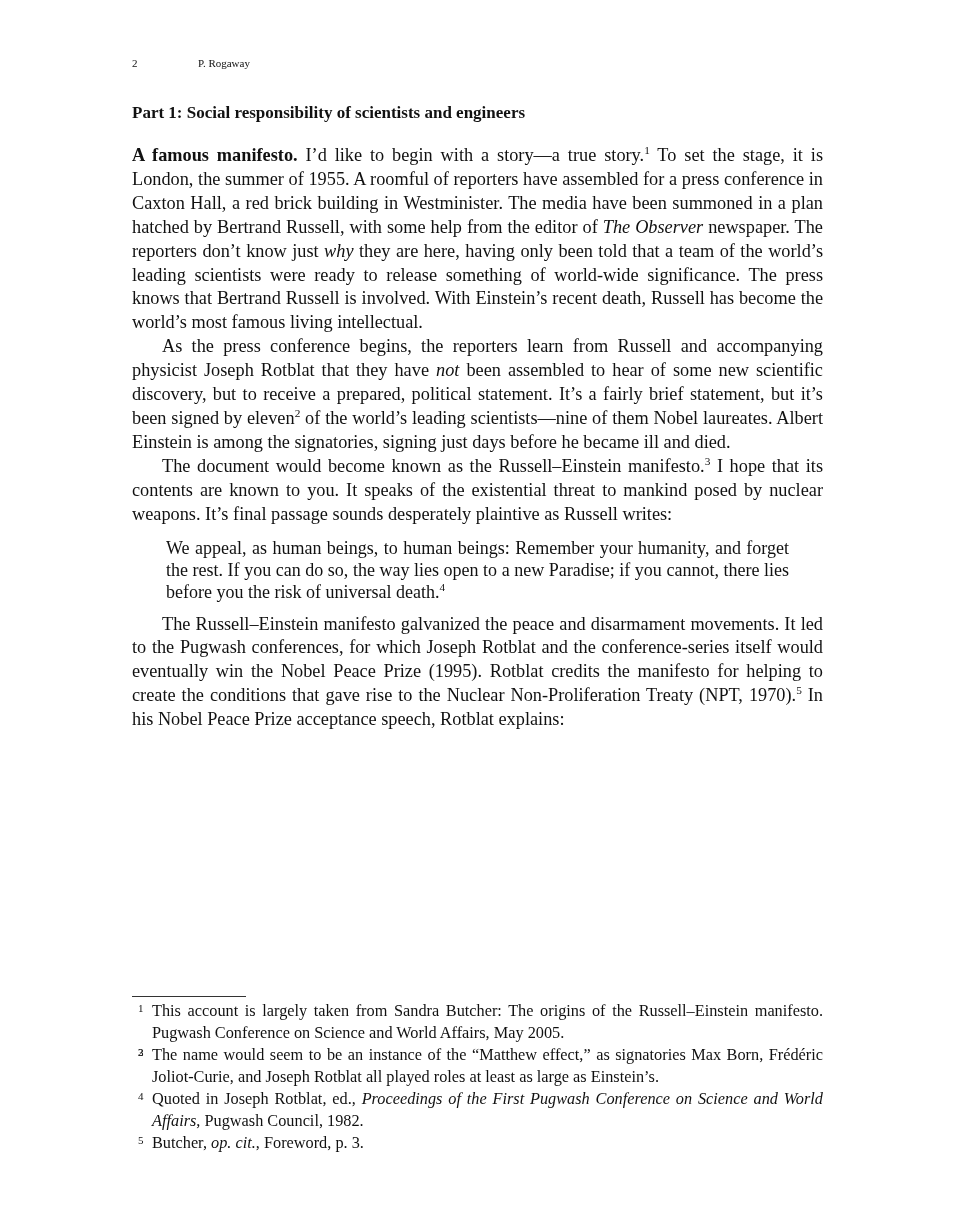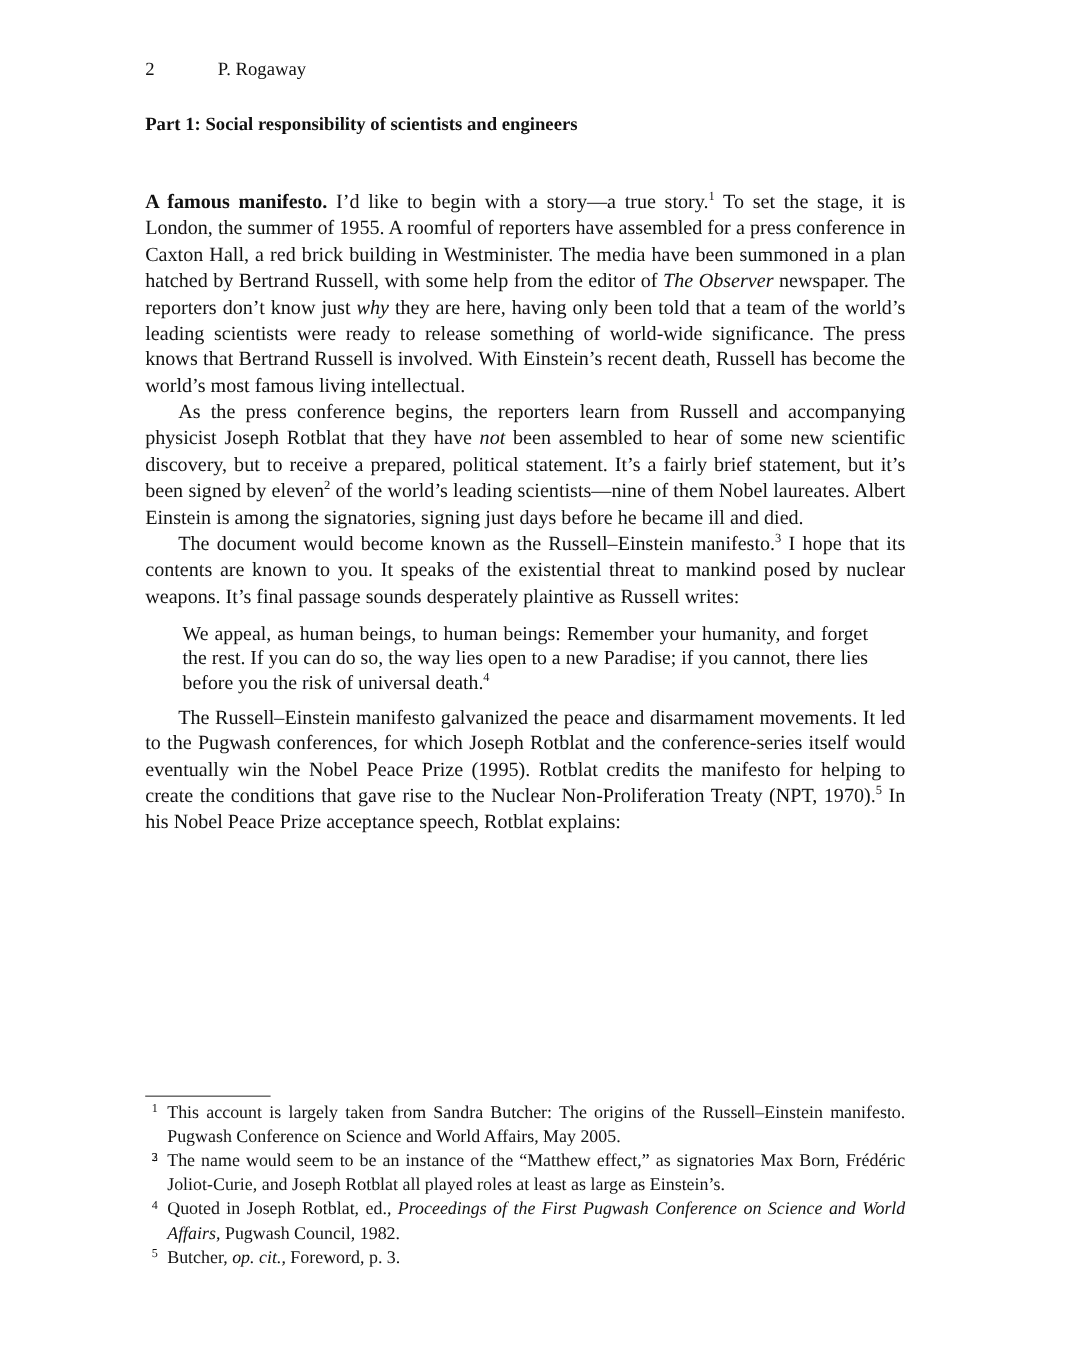--- a/index.html
+++ b/index.html
@@ -1,30 +1,30 @@
 <!DOCTYPE html>
 <html><head>
 <meta charset="utf-8">
 <style>
   html, body { margin: 0; padding: 0; background: #ffffff; }
   body {
     width: 972px; height: 1231px; position: relative; overflow: hidden;
     font-family: "Liberation Serif", "DejaVu Serif", serif; color: #111;
   }
   .page-header {
-    position: absolute; top: 52px; left: 132px; font-size: 17px; line-height: 22px;
+    position: absolute; top: 52px; left: 132px; font-size: 11px; line-height: 22px;
   }
   .page-header .pnum { display: inline-block; width: 66px; }
   .title {
     position: absolute; top: 98px; left: 132px; width: 700px;
     font-weight: bold; font-size: 17px; line-height: 30px; margin: 0;
   }
   .body-text {
     position: absolute; top: 144px; left: 132px; width: 691px;
-    font-size: 18.3px; line-height: 23.9px; text-align: justify; margin-top: 28px;
+    font-size: 18.3px; line-height: 23.9px; text-align: justify;
   }
   .body-text p { margin: 0; }
   .body-text p.indent { text-indent: 30px; }
   .body-text p.noindent { text-indent: 0; }
   .quote {
     margin: 10px 34px 10px 34px !important;
     font-size: 18px; line-height: 22px; text-align: justify; text-indent: 0;
   }
   sup { font-size: 0.62em; line-height: 0; vertical-align: 0.65em; }
   .runin { font-weight: bold; }

